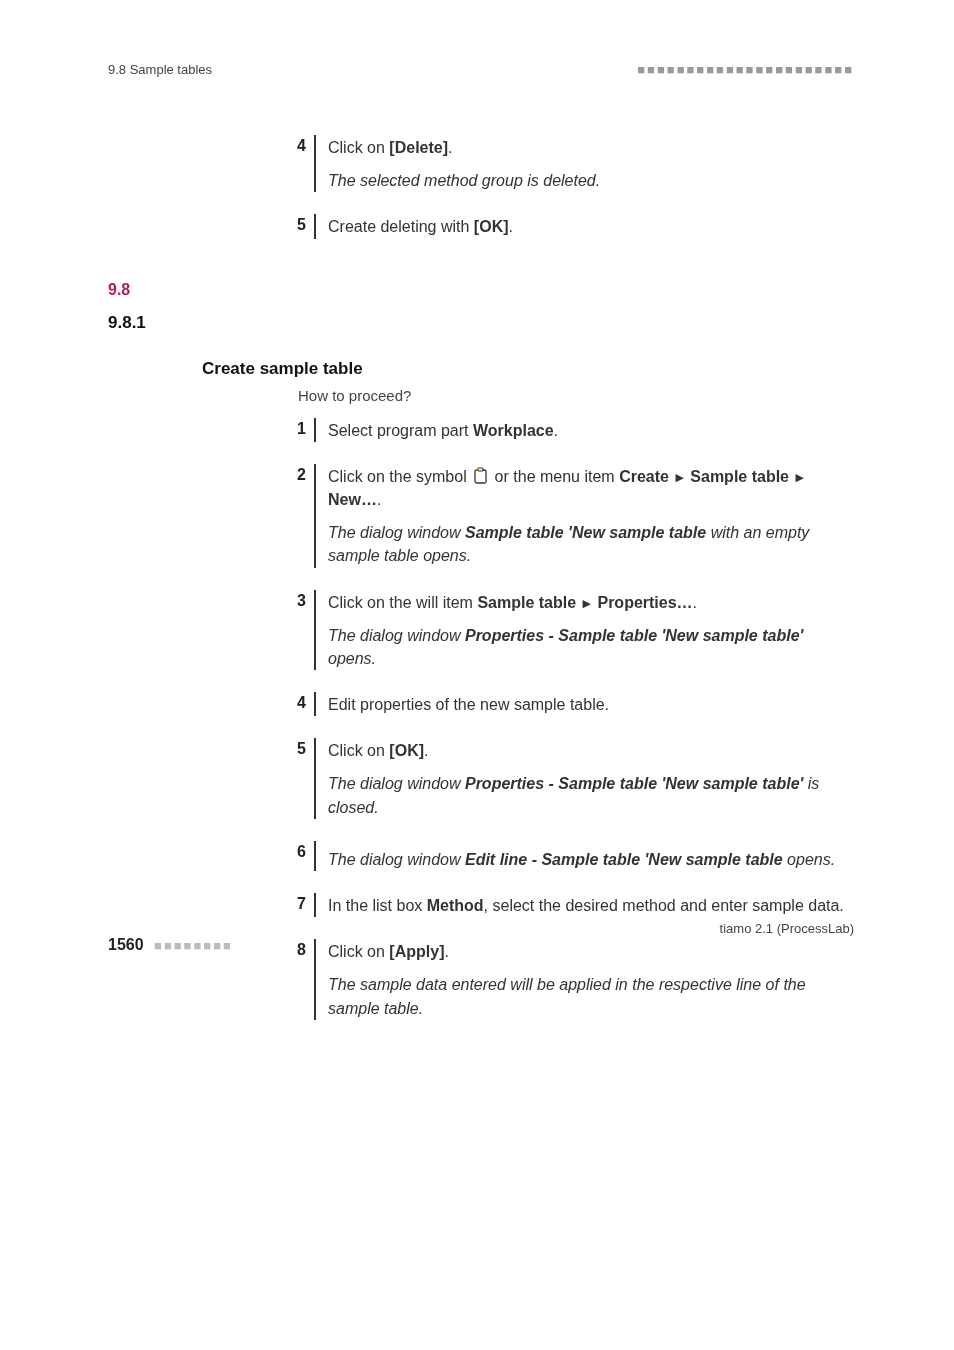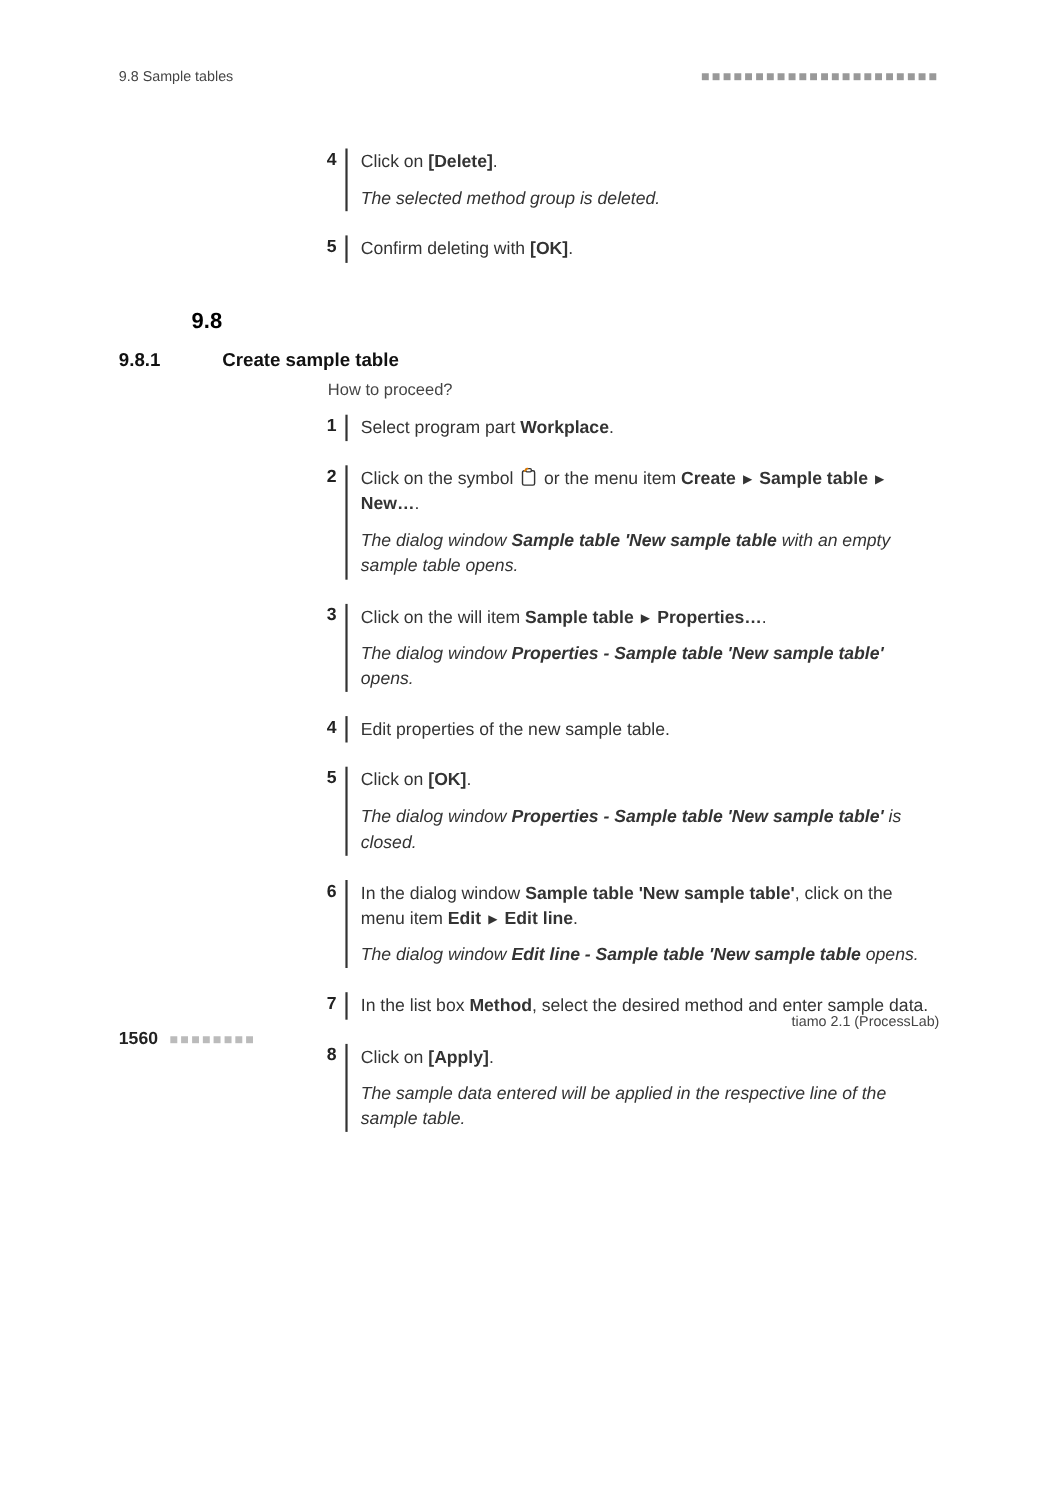--- a/index.html
+++ b/index.html
@@ -11,26 +11,26 @@
 
   .step { display: flex; margin-bottom: 22px; }
   .step-num-wrap { width: 220px; flex-shrink: 0; display: flex; justify-content: flex-end; padding-right: 12px; }
   .step-num { font-weight: 700; font-size: 16px; color: #222; border-right: 2px solid #333; padding: 2px 8px 2px 0; min-width: 20px; text-align: right; }
   .step-body { flex: 1; font-size: 16px; line-height: 1.45; color: #333; padding-top: 1px; }
   .step-body p { margin-bottom: 10px; }
   .step-body p:last-child { margin-bottom: 0; }
   .result { margin-top: 6px; font-style: italic; }
 
   .sec-head { display: flex; align-items: baseline; margin-top: 42px; margin-bottom: 14px; }
-  .sec-num { width: 94px; font-size: 20px; font-weight: 900; color: #000000; text-align: right; }
+  .sec-num { width: 94px; font-size: 16px; font-weight: 900; color: #be185d; }
   .sec-title { font-size: 26px; font-weight: 900; color: #111; }
 
   .subsec-head { display: flex; align-items: flex-start; margin-top: 12px; margin-bottom: 8px; }
   .subsec-num { width: 94px; font-size: 17px; font-weight: 800; color: #111; }
-  .subsec-title { font-size: 17px; font-weight: 800; color: #111; }
+  .subsec-title { font-size: 17px; font-weight: 800; color: #111; margin-top: 46px; }
 
   .howto { margin-left: 190px; font-size: 15px; color: #444; margin-bottom: 14px; }
 
   .tri { font-size: 11px; vertical-align: 1px; margin: 0 2px; }
 
   .clip-icon { display: inline-block; width: 15px; height: 18px; vertical-align: -3px; margin: 0 2px; position: relative; }
   .clip-icon svg { width: 15px; height: 18px; }
 
   .footer { position: absolute; bottom: 50px; left: 108px; right: 100px; display: flex; justify-content: space-between; align-items: center; font-size: 13px; }
   .footer-left { font-weight: 800; font-size: 16px; margin-top: 33px; }
@@ -55,21 +55,21 @@
         <div class="step-body">
           <p><span>Click on </span><strong>[Delete]</strong><span>.</span></p>
           <p class="result">The selected method group is deleted.</p>
         </div>
       </div>
       <div class="step">
         <div class="step-num-wrap">
           <div class="step-num">5</div>
         </div>
         <div class="step-body">
-          <p><span>Confirm deleting with </span><strong>[OK]</strong><span>.</span></p>
+          <p><span>Create deleting with </span><strong>[OK]</strong><span>.</span></p>
         </div>
       </div>
     </div>
 
   <div class="sec-head">
     <div class="sec-num">9.8</div>
   </div>
 
   <div class="subsec-head">
     <div class="subsec-num">9.8.1</div>
@@ -125,21 +125,20 @@
         <div class="step-body">
           <p><span>Click on </span><strong>[OK]</strong><span>.</span></p>
           <p class="result"><span>The dialog window </span><strong>Properties - Sample table 'New sample table'</strong><span> is closed.</span></p>
         </div>
       </div>
       <div class="step">
         <div class="step-num-wrap">
           <div class="step-num">6</div>
         </div>
         <div class="step-body">
-          <p><span>In the dialog window </span><strong>Sample table 'New sample table'</strong><span>, click on the menu item </span><strong>Edit</strong> <span class="tri">▶</span> <strong>Edit line</strong><span>.</span></p>
           <p class="result"><span>The dialog window </span><strong>Edit line - Sample table 'New sample table</strong><span> opens.</span></p>
         </div>
       </div>
       <div class="step">
         <div class="step-num-wrap">
           <div class="step-num">7</div>
         </div>
         <div class="step-body">
           <p><span>In the list box </span><strong>Method</strong><span>, select the desired method and enter sample data.</span></p>
         </div>

